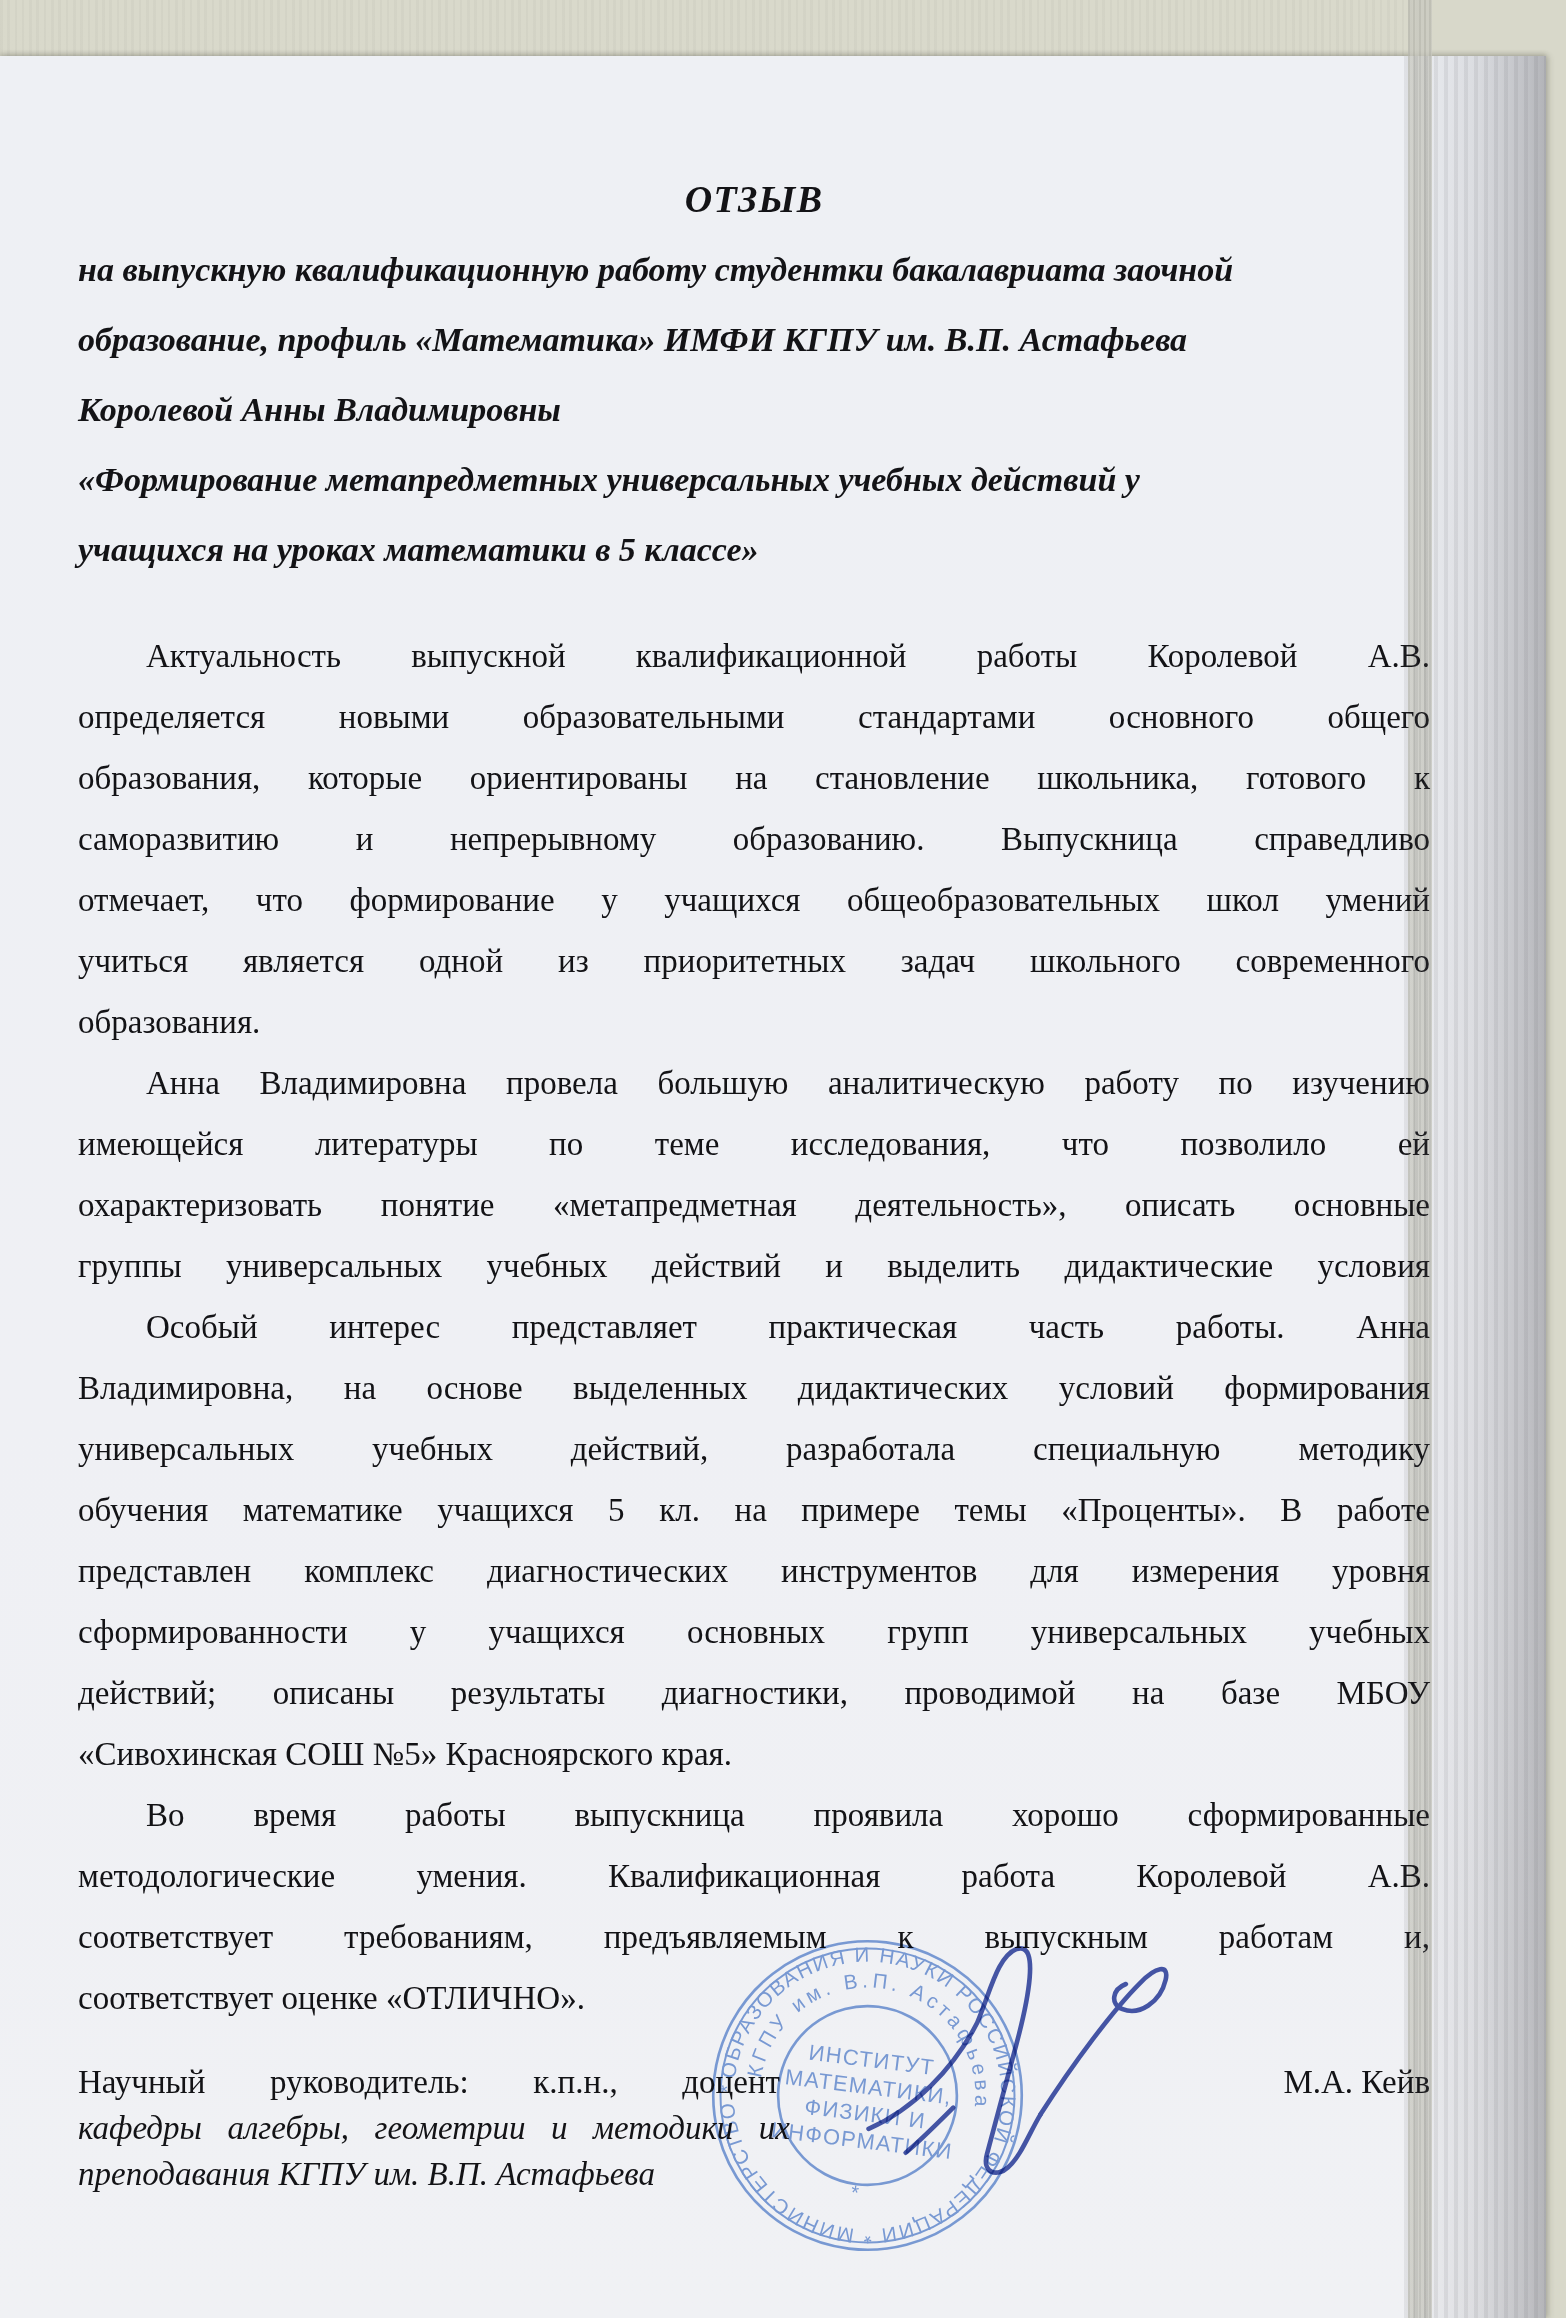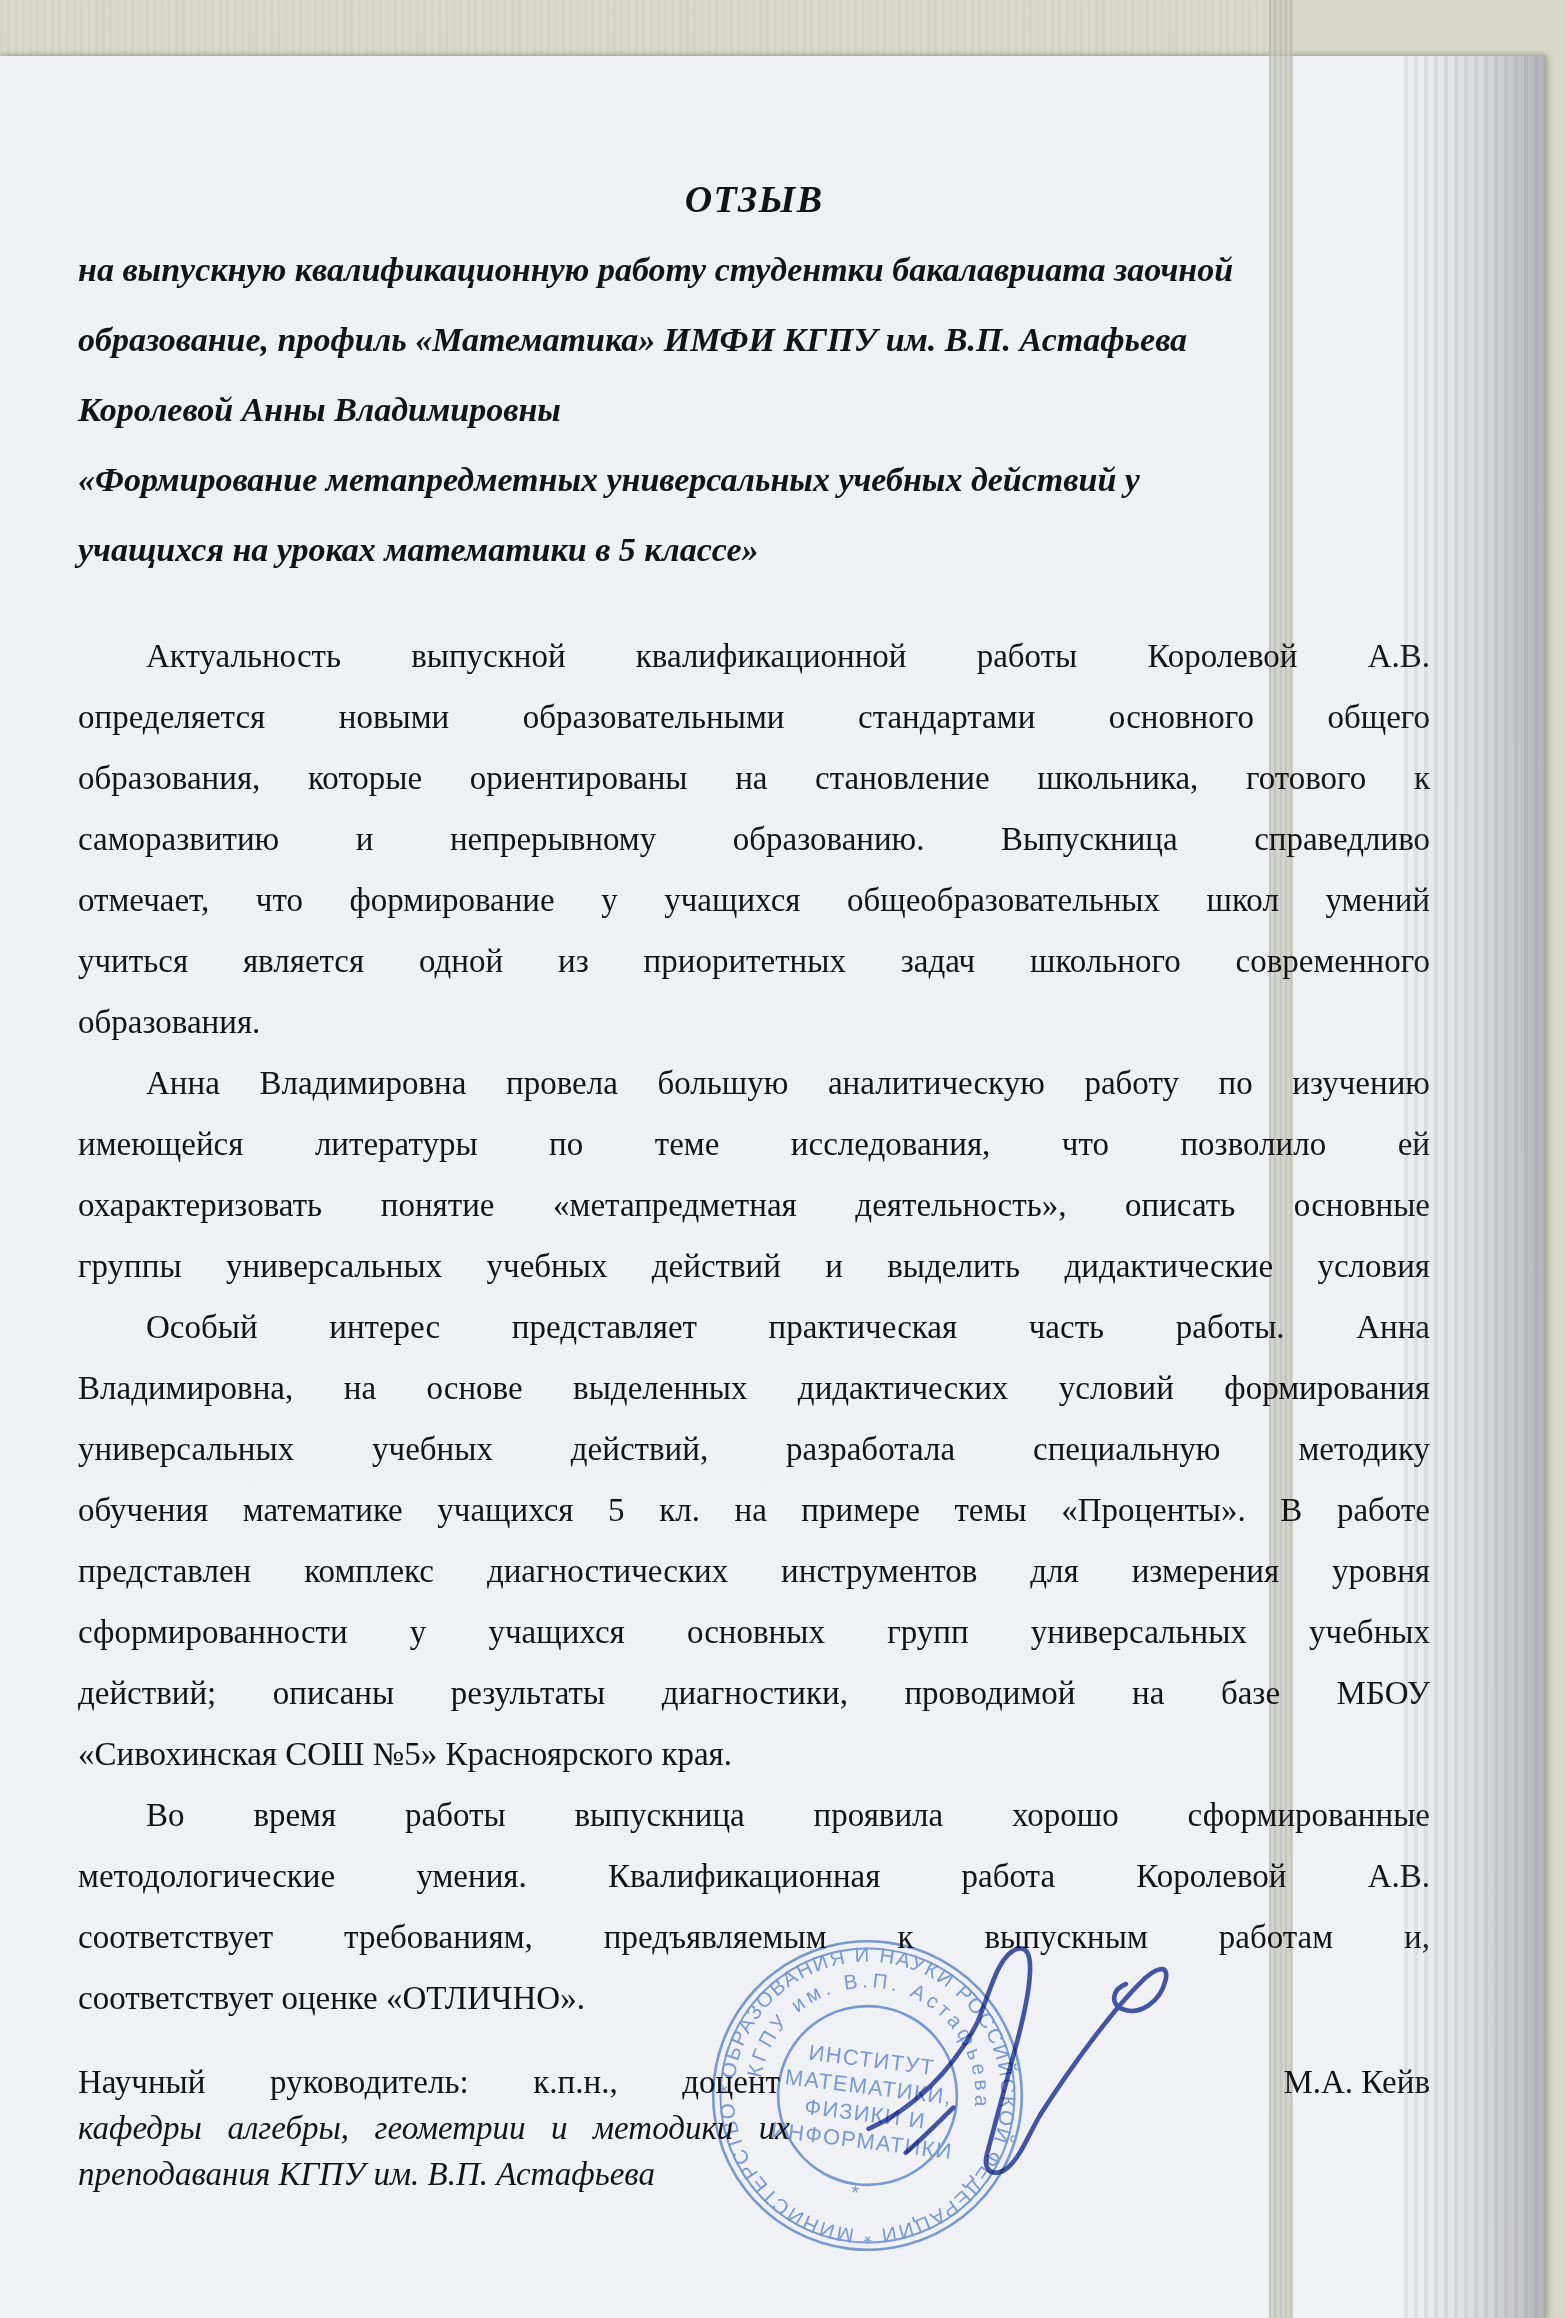--- a/index.html
+++ b/index.html
@@ -6,21 +6,21 @@
     margin: 0;
     padding: 0;
     width: 1567px;
     height: 2319px;
     overflow: hidden;
     background: #d8d8ca;
     font-family: "Liberation Serif", "DejaVu Serif", serif;
   }
   .scan {
     position: relative;
-    width: 1293px;
+    width: 1432px;
     height: 2319px;
     background:
       repeating-linear-gradient(90deg, rgba(170,170,160,.12) 0 2.6px, rgba(0,0,0,0) 2.6px 7.3px),
       linear-gradient(#d9d9cb, #d5d5c8);
   }
   .scanner-right-strip {
     position: absolute;
     top: 0; right: 0;
     width: 24px; height: 100%;
     background: repeating-linear-gradient(90deg, #b7b7ae 0 2px, #c9c9c0 2px 5.3px);

